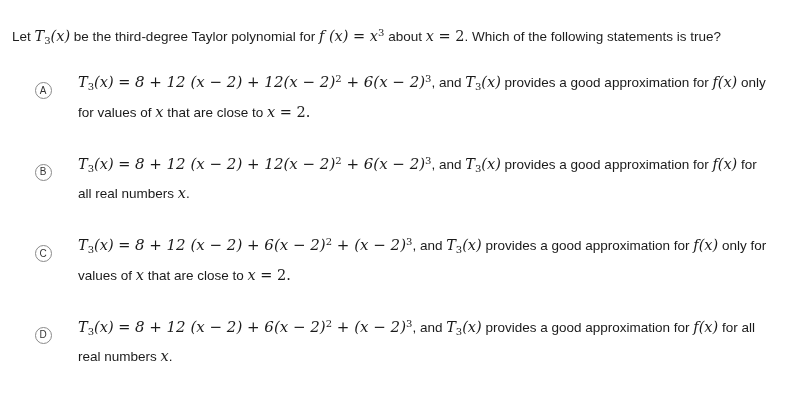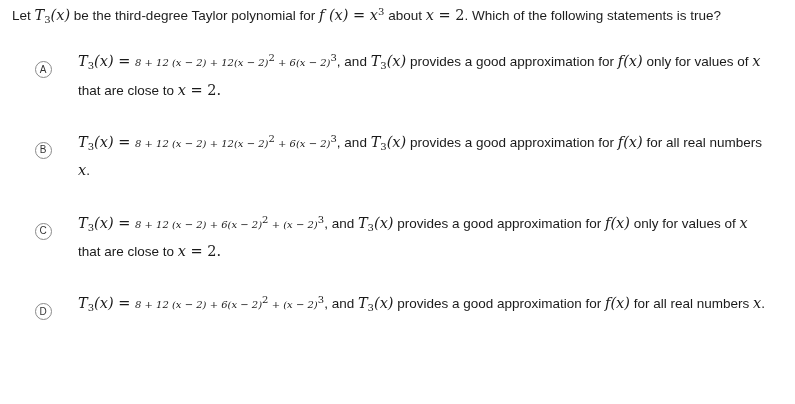--- a/index.html
+++ b/index.html
@@ -12,21 +12,21 @@
     height: 404px;
     font-family: "Liberation Sans", sans-serif;
     color: #1a1a1a;
     overflow: hidden;
   }
   .page {
     position: relative;
     width: 795px;
     height: 404px;
     box-sizing: border-box;
-    padding: 2px 18px 0 8px;
+    padding: 23px 18px 0 8px;
   }
   .question-stem {
     font-size: 13.5px;
     line-height: 1.85;
     color: #1d1d1d;
     padding: 0 6px 0 4px;
     max-width: 780px;
   }
   .choices {
     margin-top: 18px;
@@ -62,21 +62,21 @@
   .choice-text {
     flex: 1 1 auto;
     font-size: 13.5px;
     line-height: 1.95;
     padding-right: 10px;
   }
   
   .m {
     font-family: "DejaVu Serif", serif;
     font-style: italic;
-    font-size: 10px;
+    font-size: 15px;
   }
   .mi {
     font-family: "DejaVu Serif", serif;
     font-style: italic;
     font-size: 14.5px;
   }
   .mn, .mo {
     font-family: "DejaVu Serif", serif;
     font-style: normal;
     font-size: 14.5px;

